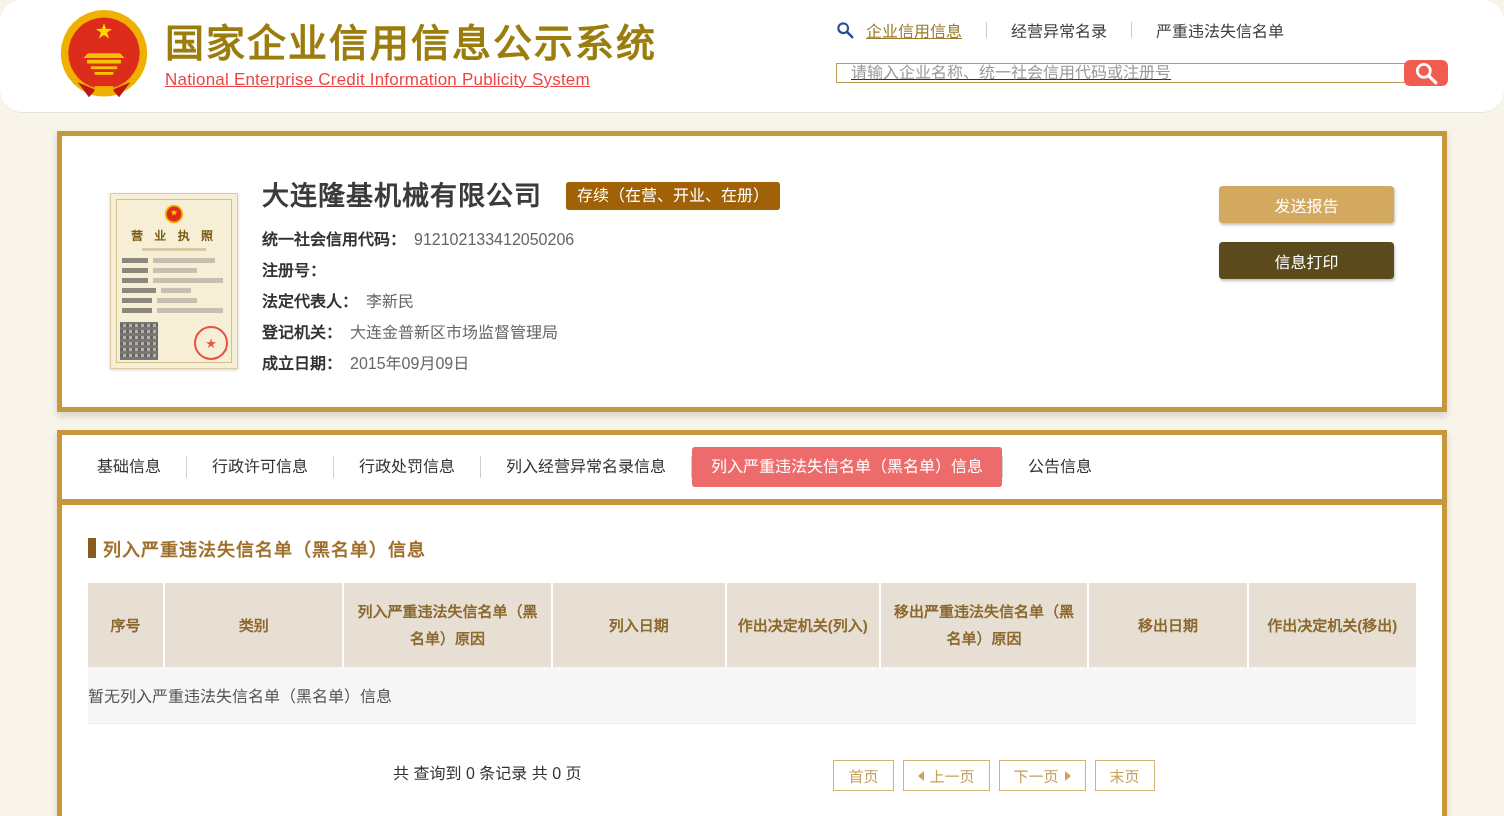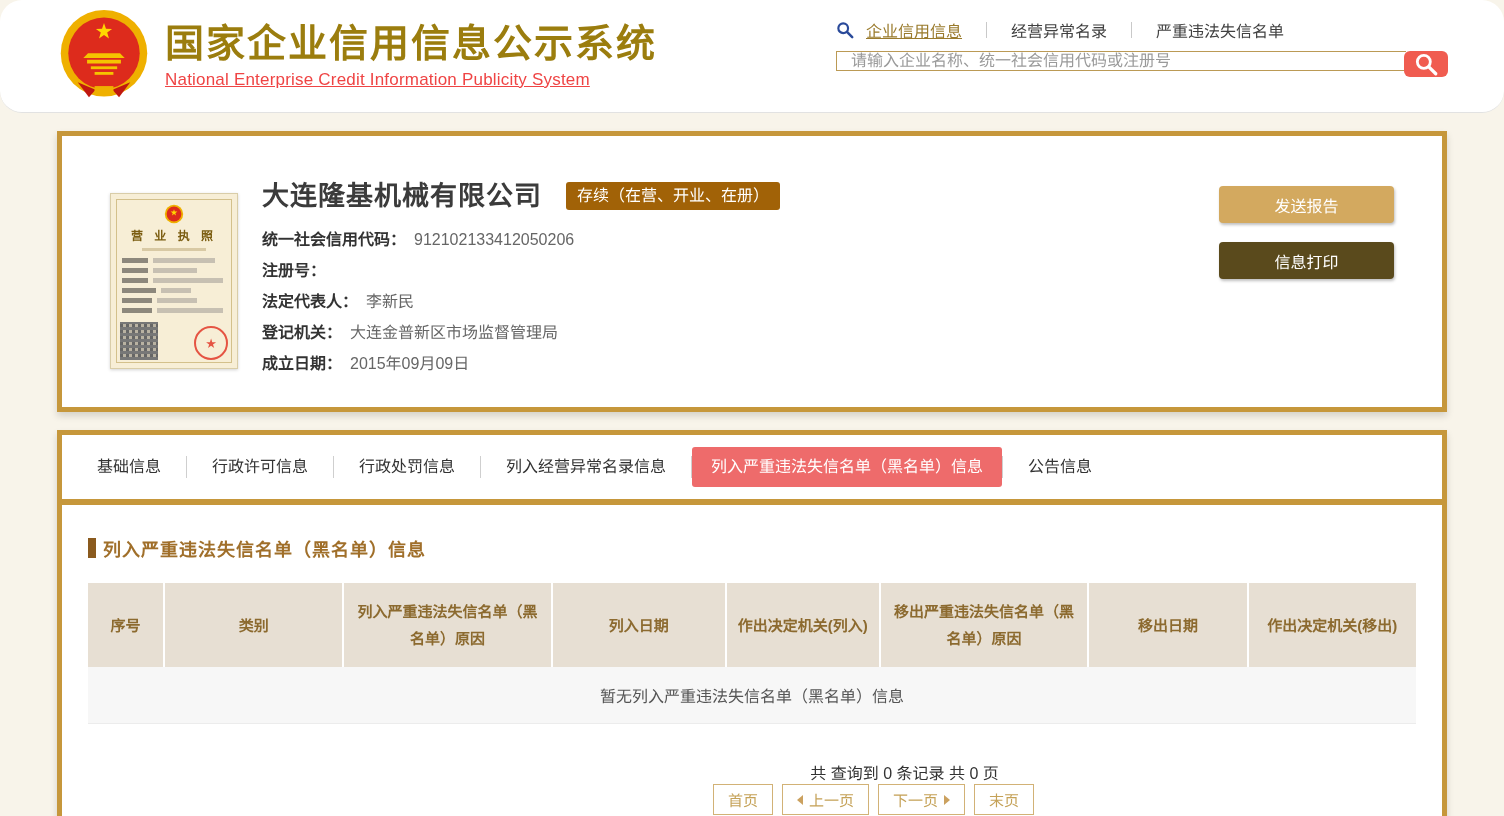--- a/index.html
+++ b/index.html
@@ -33,21 +33,21 @@
   }
   .header-right { margin-left:auto; width:612px; }
   .quick-nav { display:flex; align-items:center; height:24px; margin-bottom:9px; }
   .quick-nav .mag { width:18px; height:18px; margin-right:10px; }
   .quick-nav a {
     font-size:16px; color:#404040; text-decoration:none; cursor:pointer;
     padding:0 2px;
   }
   .quick-nav a.active { color:#9a7b2d; text-decoration:underline; }
   .quick-nav .vsep { width:1px; height:16px; background:#c9c9c9; margin:0 22px; }
-  .search-row { display:flex; align-items:flex-start; height:44px; }
+  .search-row { display:flex; align-items:center; height:44px;text-decoration:underline; }
   .search-input {
     flex:1; border:1px solid #bb9a55; border-right:none;
     font-size:16px; padding:0 14px; color:#333; outline:none;
     font-family:inherit; background:#fff;
   }
   .search-input::placeholder { color:#9a9a9a; }
   .search-btn {
     width:44px; background:#f05c50; border:none; border-radius:6px;
     display:flex; align-items:center; justify-content:center; cursor:pointer;
     margin-left:-2px;
@@ -150,25 +150,25 @@
     table-layout:fixed;
   }
   .blacklist th {
     background:#e7dfd3; color:#8c6a2f; font-size:15px; font-weight:bold;
     text-align:center; vertical-align:middle;
     padding:14px 10px; height:84px; line-height:1.8;
     border-right:2px solid #fff;
   }
   .blacklist th:last-child { border-right:none; }
   .blacklist td.empty-cell {
-    background:#f7f7f7; text-align:center; color:#555; font-size:16px;
+    background:#f7f7f7; color:#555; font-size:16px;
     padding:0; height:57px; border-bottom:1px solid #ececec;
   }
 
-  .table-footer { display:flex; align-items:center; margin-top:36px; height:32px;flex-direction:column; }
+  .table-footer { display:flex; align-items:flex-start; margin-top:36px; height:32px; }
   .record-count { margin-left:305px; font-size:16px; color:#333; white-space:nowrap; }
   .pagination { margin-left:252px; display:flex; }
   .page-btn {
     background:#fff; border:1px solid #d2b276; color:#c5a258; font-size:15px;
     font-family:inherit; cursor:pointer; height:31px; padding:0 14px;
     margin-right:9px; display:flex; align-items:center; white-space:nowrap;
   }
   .tri { width:0; height:0; display:inline-block; }
   .tri-left  { border-top:5px solid transparent; border-bottom:5px solid transparent; border-right:6px solid #cba15f; margin-right:6px; }
   .tri-right { border-top:5px solid transparent; border-bottom:5px solid transparent; border-left:6px solid #cba15f; margin-left:6px; }

